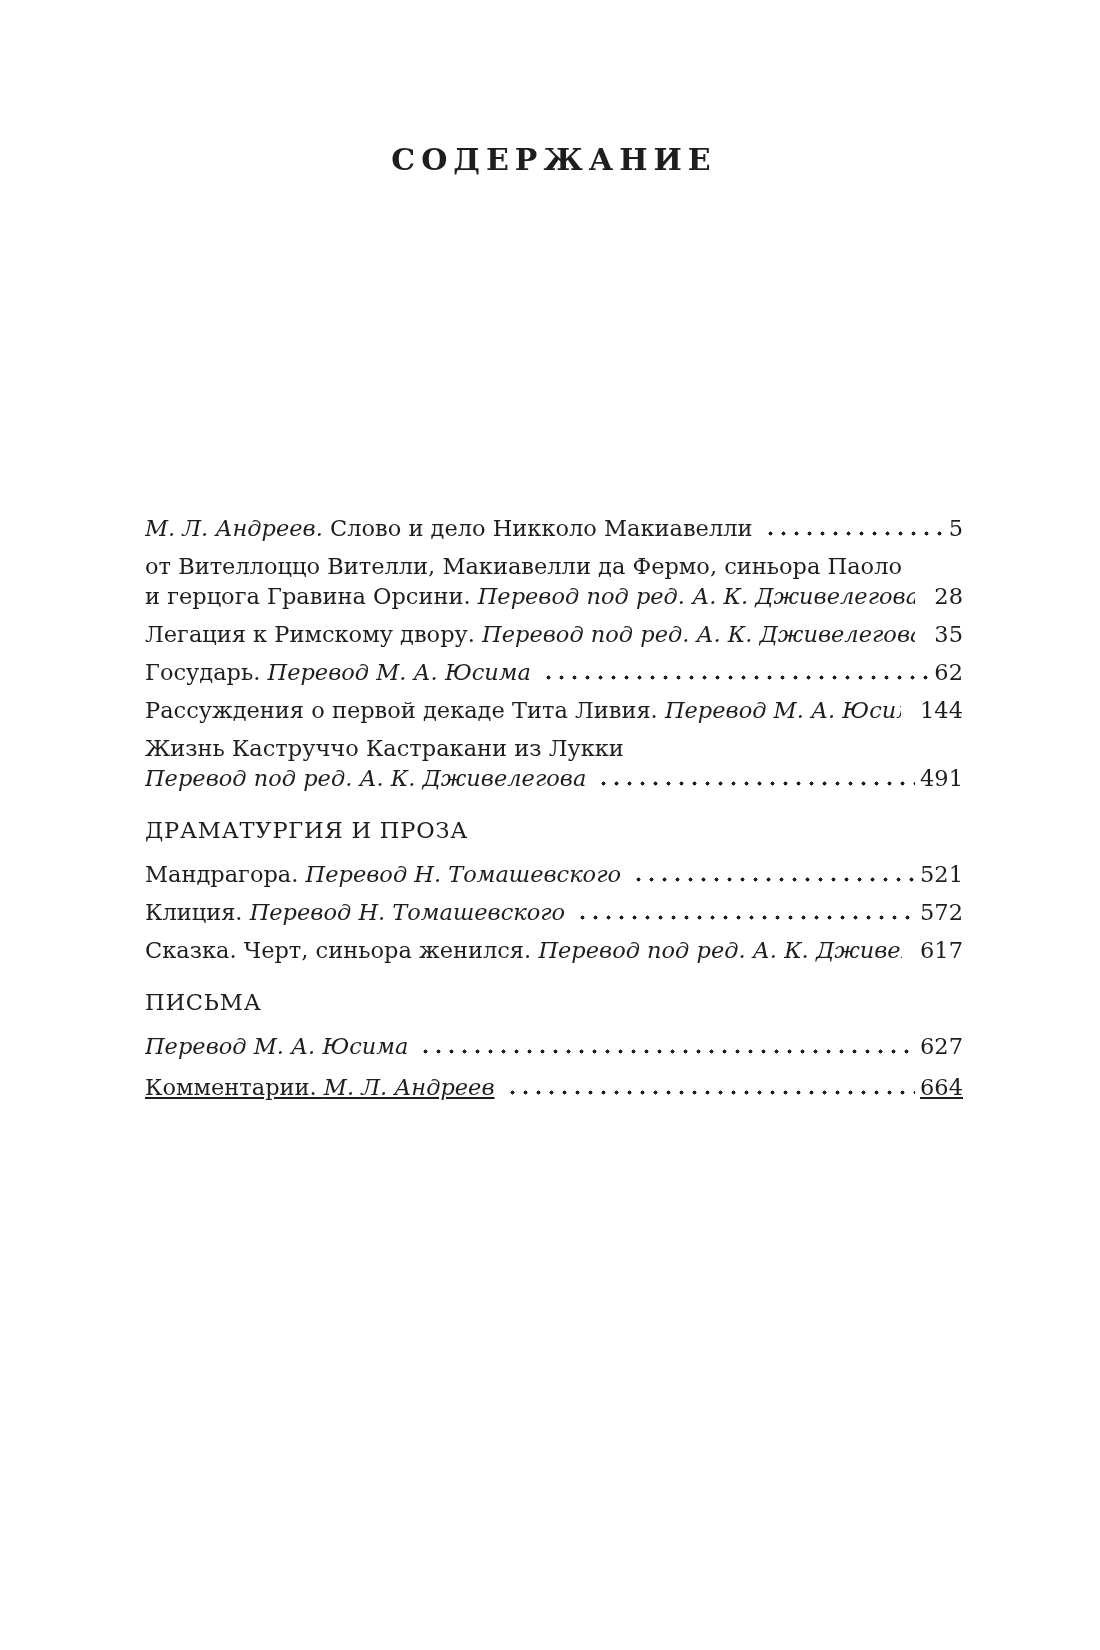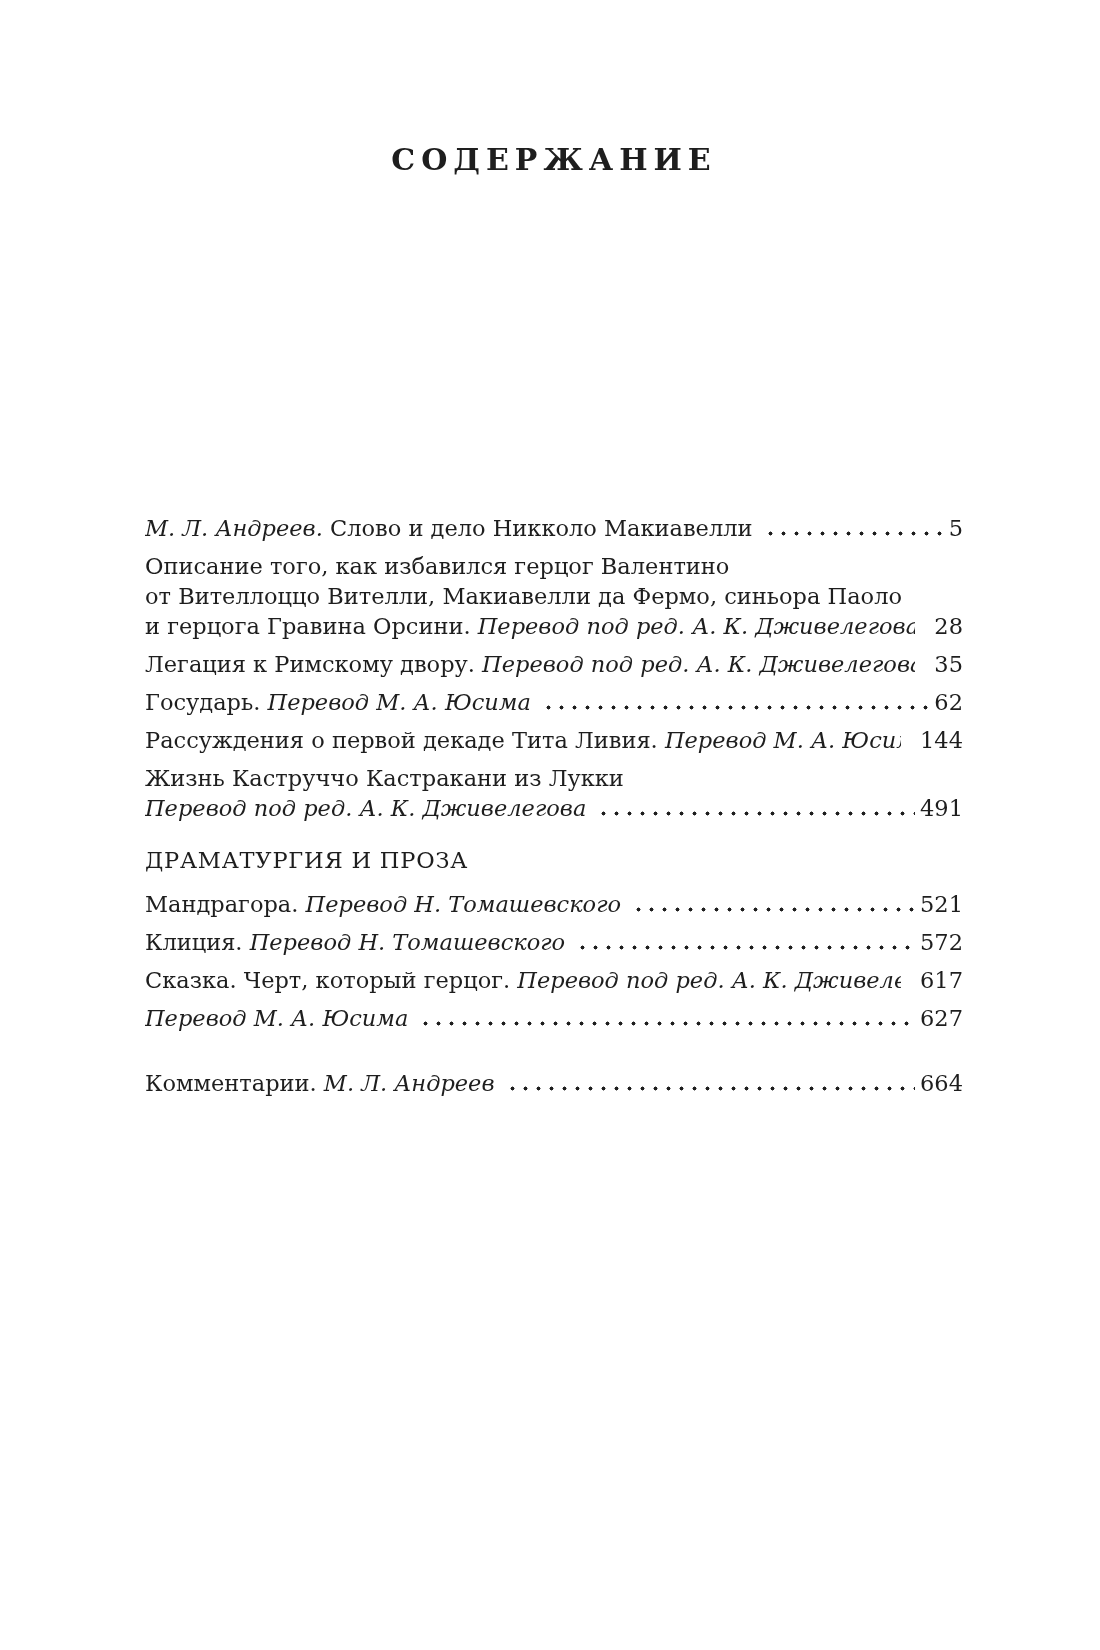--- a/index.html
+++ b/index.html
@@ -37,21 +37,22 @@
   .heading {
     margin-top: 22px;
     margin-bottom: 14px;
     letter-spacing: 0.8px;
     white-space: nowrap;
   }
   .entry {
     margin-bottom: 8px;
   }
   .entry.standalone {
-    margin-top: 35px;
+    margin-top: 11px;
+    text-decoration: underline;
   }
   .line {
     display: flex;
     align-items: center;
   }
   .text {
     white-space: nowrap;
     flex: 0 1 auto;
     min-width: 0;
     overflow: hidden;
@@ -86,23 +87,20 @@
         <div class="entry">
           <div class="line">
             <span class="text"><span class="seg italic">М. Л. Андреев. </span><span class="seg">Слово и дело Никколо Макиавелли</span></span>
             <span class="leader"></span>
             <span class="pagenum">5</span>
           </div>
         </div>
         <div class="entry">
         </div>
         <div class="entry">
-          <div class="line">
-            <span class="text"><span class="seg">Описание того, как избавился герцог Валентино</span></span>
-          </div>
           <div class="line">
             <span class="text"><span class="seg">от Вителлоццо Вителли, Макиавелли да Фермо, синьора Паоло</span></span>
           </div>
           <div class="line">
             <span class="text"><span class="seg">и герцога Гравина Орсини. </span><span class="seg italic">Перевод под ред. А. К. Дживелегова</span></span>
             <span class="leader"></span>
             <span class="pagenum">28</span>
           </div>
         </div>
         <div class="entry">
@@ -146,25 +144,26 @@
         </div>
         <div class="entry">
           <div class="line">
             <span class="text"><span class="seg">Клиция. </span><span class="seg italic">Перевод Н. Томашевского</span></span>
             <span class="leader"></span>
             <span class="pagenum">572</span>
           </div>
         </div>
         <div class="entry">
           <div class="line">
-            <span class="text"><span class="seg">Сказка. Черт, который герцог. </span><span class="seg italic">Перевод под ред. А. К. Дживелегова</span></span>
+            <span class="text"><span class="seg">Сказка. Черт, синьора женился. </span><span class="seg italic">Перевод под ред. А. К. Дживелегова</span></span>
             <span class="leader"></span>
             <span class="pagenum">617</span>
           </div>
         </div>
+        <div class="heading">ПИСЬМА</div>
         <div class="entry">
           <div class="line">
             <span class="text"><span class="seg italic">Перевод М. А. Юсима</span></span>
             <span class="leader"></span>
             <span class="pagenum">627</span>
           </div>
         </div>
         <div class="entry standalone">
           <div class="line">
             <span class="text"><span class="seg">Комментарии. </span><span class="seg italic">М. Л. Андреев</span></span>

